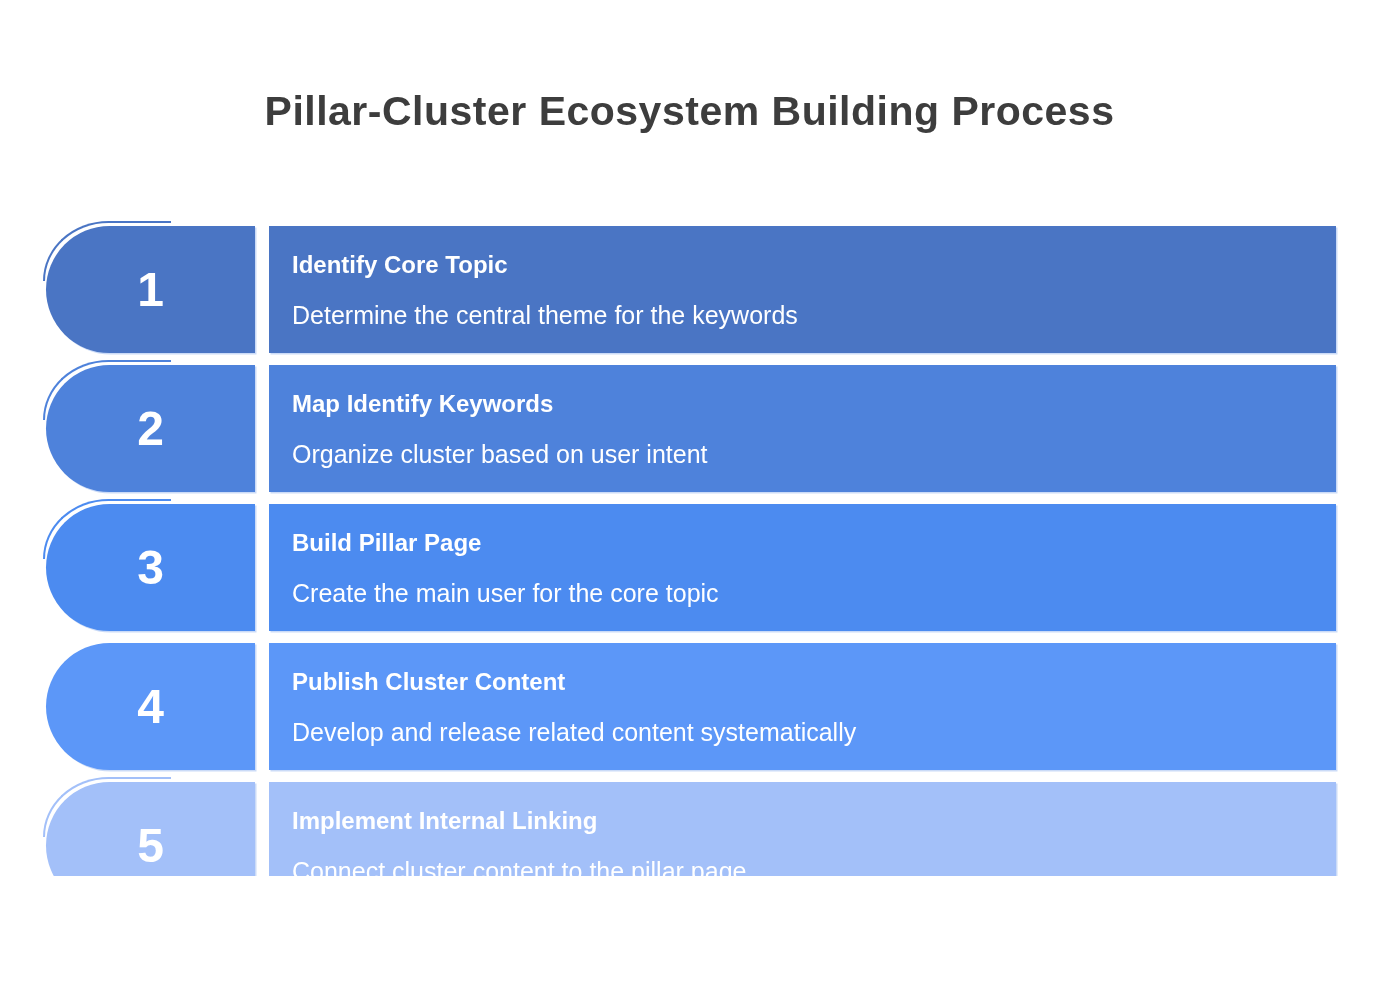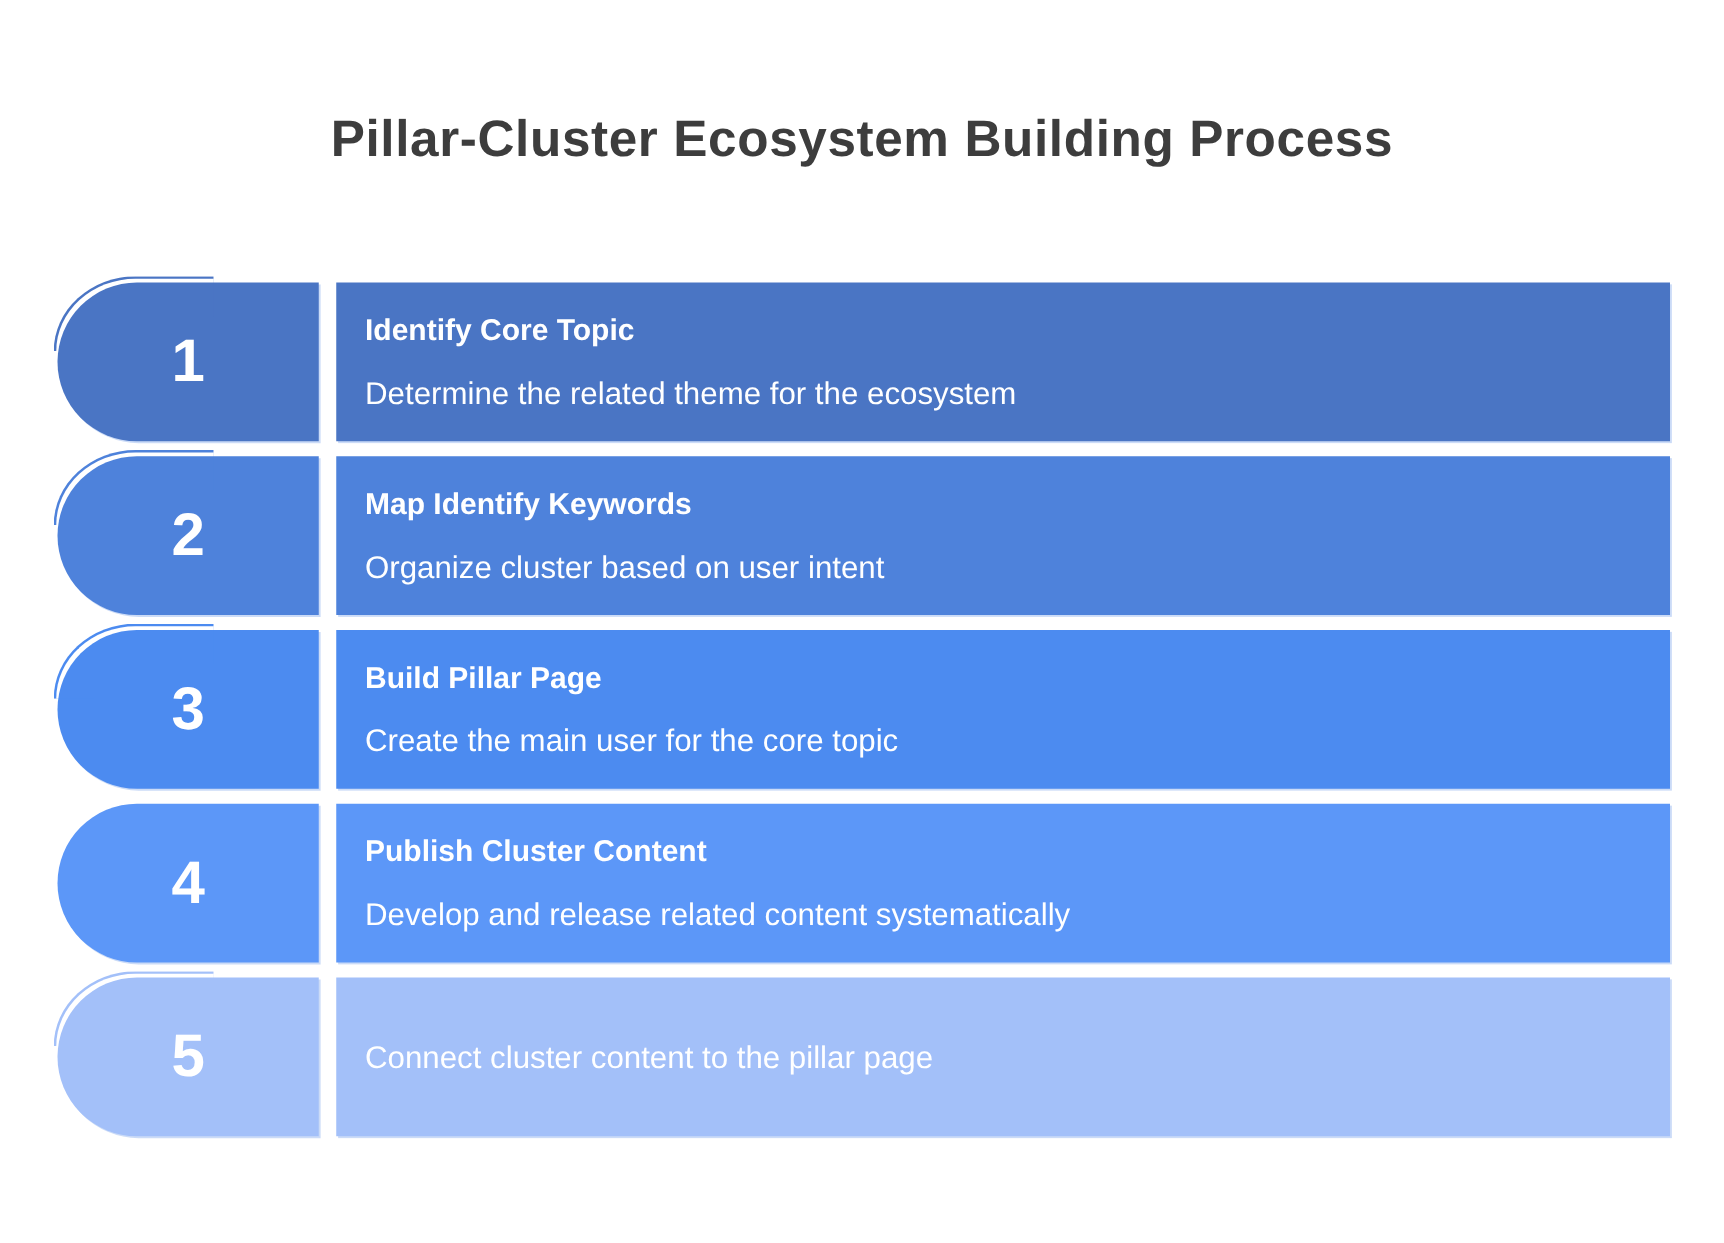--- a/index.html
+++ b/index.html
@@ -4,21 +4,21 @@
 <style>
   html, body {
     margin: 0;
     padding: 0;
     background: #ffffff;
     font-family: "Liberation Sans", sans-serif;
   }
   .canvas {
     position: relative;
     width: 1379px;
-    height: 994px;
+    height: 876px;
     background: #ffffff;
     overflow: hidden;
   }
   .page-title {
     position: absolute;
     top: 88px;
     left: 0;
     width: 100%;
     margin: 0;
     text-align: center;
@@ -105,21 +105,21 @@
 
   <div class="steps">
 
     <div class="row" style="--row-color: #4a75c4;">
       <div class="pill">
         <span class="arc"></span>
         <span class="num">1</span>
       </div>
       <div class="bar">
         <div class="bar-title">Identify Core Topic</div>
-        <div class="bar-desc">Determine the related theme for the ecosystem</div>
+        <div class="bar-desc">Determine the central theme for the keywords</div>
       </div>
     </div>
 
     <div class="row" style="--row-color: #4e82db;">
       <div class="pill">
         <span class="arc"></span>
         <span class="num">2</span>
       </div>
       <div class="bar">
         <div class="bar-title">Map Identify Keywords</div>
@@ -148,18 +148,19 @@
         <div class="bar-desc">Develop and release related content systematically</div>
       </div>
     </div>
 
     <div class="row" style="--row-color: #a3c0f9;">
       <div class="pill">
         <span class="arc"></span>
         <span class="num">5</span>
       </div>
       <div class="bar">
+        <div class="bar-title">Implement Internal Linking</div>
         <div class="bar-desc">Connect cluster content to the pillar page</div>
       </div>
     </div>
 
   </div>
 </div>
 
 </body></html>

